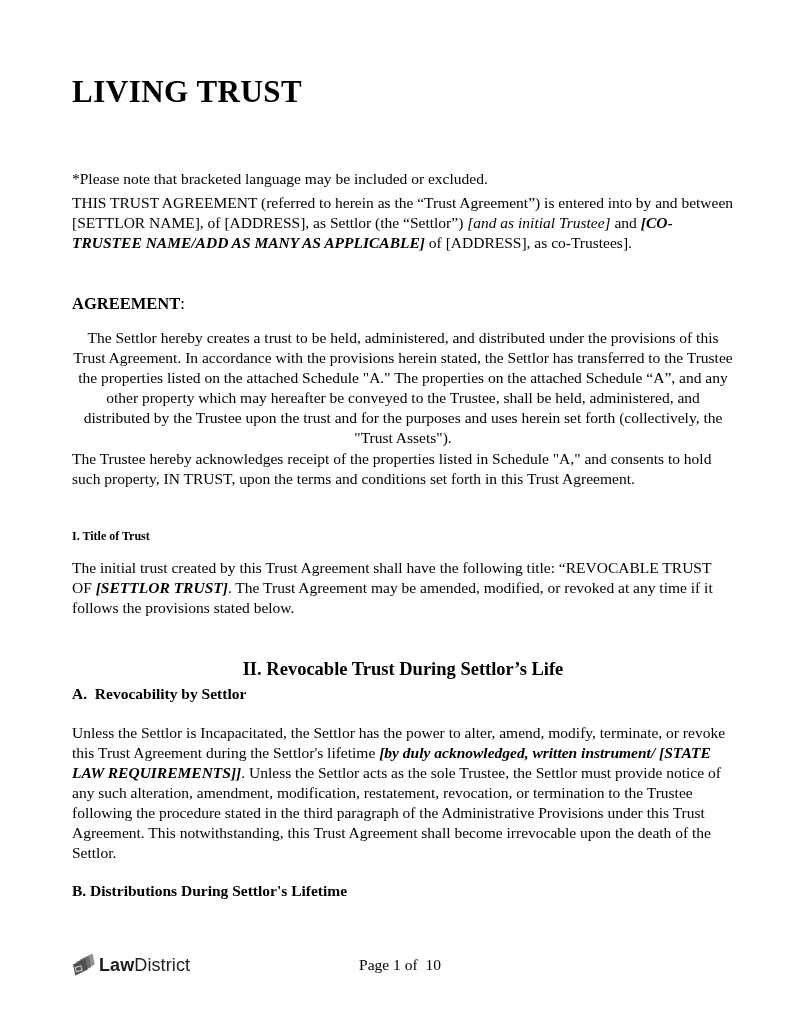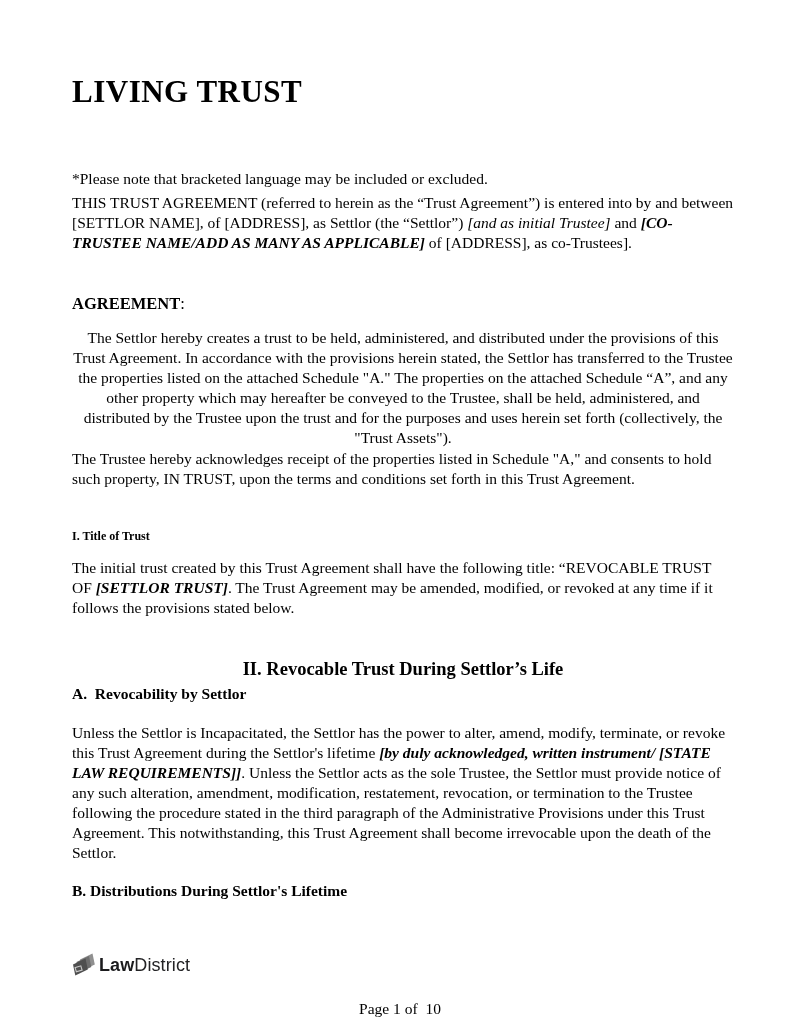--- a/index.html
+++ b/index.html
@@ -57,21 +57,20 @@
   .logo-icon { display: inline-flex; margin-right: 4px; }
   .logo-text { font-size: 18px; color: #1b1b1d; letter-spacing: 0.1px; }
   .logo-text b { font-weight: bold; }
   .logo-text .lt-regular { font-weight: normal; color: #232325; }
   .page-number {
     position: absolute;
     left: 50%; top: 6px;
     transform: translateX(-50%);
     font-size: 15.5px;
     white-space: pre-wrap;
-    margin-top: 44px;
   }
 </style>
 </head>
 <body>
 
 <div class="page">
 
   <h1 class="doc-title">LIVING TRUST</h1>
 
   <p class="note b-note">*Please note that bracketed language may be included or excluded.</p>

